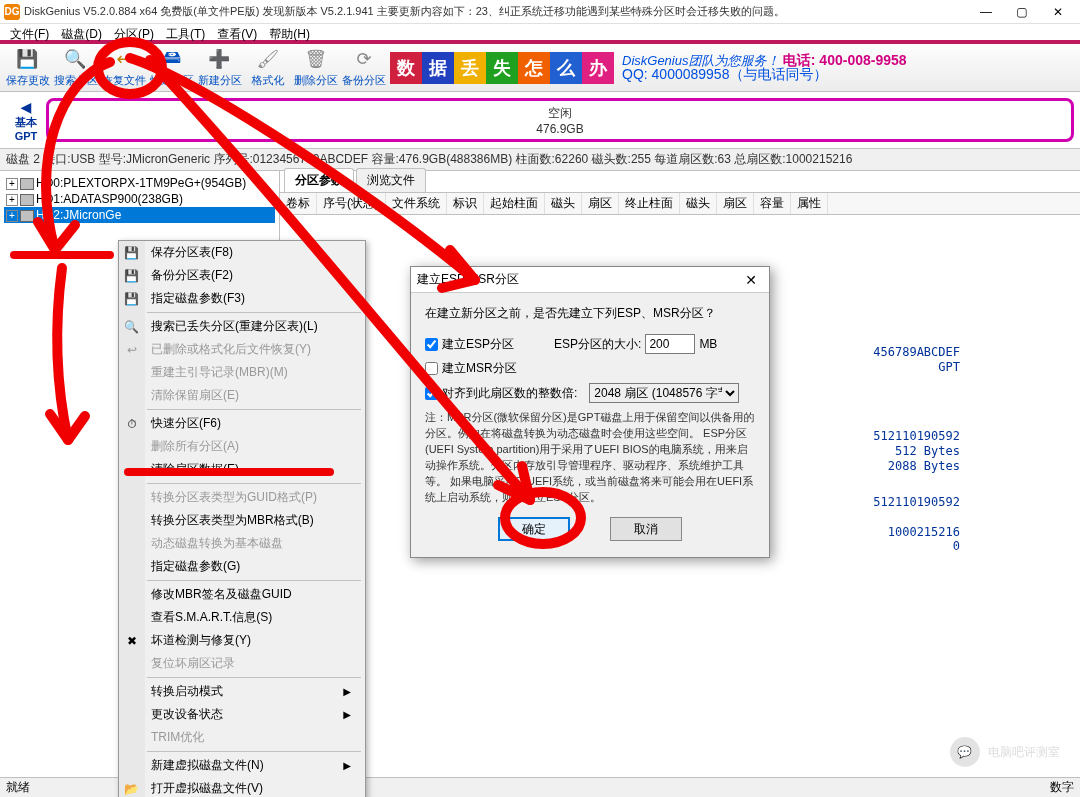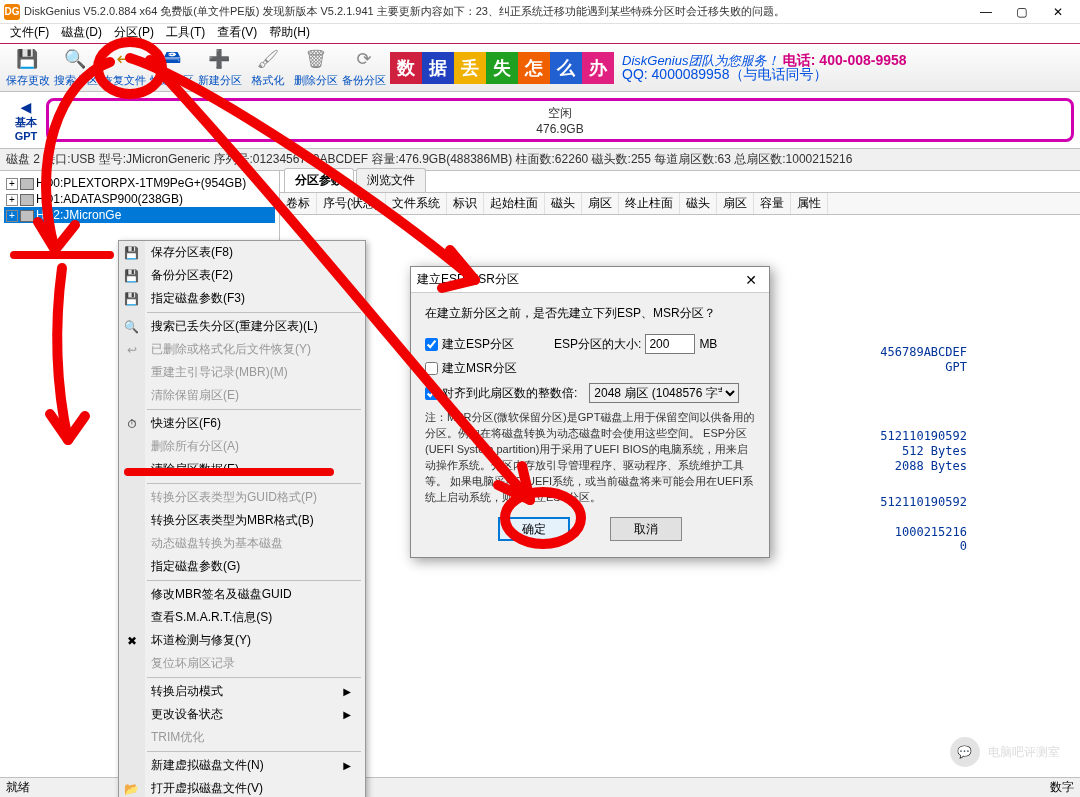--- a/index.html
+++ b/index.html
@@ -6,21 +6,21 @@
 body { background: #fff; width: 1080px; height: 797px; overflow: hidden; position: relative; }
 
 
 .titlebar { height: 24px; background: #fff; border-bottom: 1px solid #e0e0e0; display: flex; align-items: center; padding: 0 4px; }
 .titlebar .app-icon { width: 16px; height: 16px; background: #f08000; border-radius: 3px; margin-right: 4px; display: inline-flex; align-items: center; justify-content: center; color: #fff; font-size: 10px; font-weight: bold; }
 .titlebar .title-text { flex: 1; font-size: 11px; color: #333; }
 .titlebar .win-controls { display: flex; }
 .titlebar .win-btn { width: 36px; height: 24px; display: flex; align-items: center; justify-content: center; cursor: pointer; }
 
 
-.menubar { height: 20px; background: #fff; display: flex; align-items: flex-end; padding: 0 4px; border-bottom: 1px solid #be185d; }
+.menubar { height: 20px; background: #fff; display: flex; align-items: flex-start; padding: 0 4px; border-bottom: 4px solid #be185d; }
 .menubar .menu-item { padding: 2px 6px; cursor: pointer; font-size: 12px; }
 
 
 .toolbar { height: 48px; background: linear-gradient(#fdfdfd, #ececec); border-bottom: 1px solid #c0c0c0; display: flex; align-items: center; padding: 0 4px; }
 .toolbar .tool-btn { width: 48px; height: 46px; display: flex; flex-direction: column; align-items: center; justify-content: center; cursor: pointer; }
 .toolbar .tool-btn .ticon { width: 24px; height: 24px; display: flex; align-items: center; justify-content: center; font-size: 18px; }
 .toolbar .tool-btn .tlabel { font-size: 11px; color: #0050c0; margin-top: 2px; }
 .toolbar .banner { margin-left: 2px; display: flex; align-items: center; height: 40px; }
 .toolbar .banner .colorbox { width: 32px; height: 32px; display: flex; align-items: center; justify-content: center; color: #fff; font-size: 18px; font-weight: bold; }
 .toolbar .banner .bn-text { margin-left: 8px; font-size: 11px; line-height: 13px; }
@@ -58,21 +58,21 @@
 .context-menu .cm-icon { position: absolute; left: 4px; width: 18px; text-align: center; font-size: 12px; }
 
 
 .right-panel { flex: 1; background: #fff; display: flex; flex-direction: column; }
 .tabs { height: 22px; border-bottom: 1px solid #c0c0c0; display: flex; align-items: flex-end; padding-left: 4px; }
 .tabs .tab { padding: 3px 10px; border: 1px solid #c0c0c0; border-bottom: none; background: #f0f0f0; margin-right: 2px; cursor: pointer; font-size: 12px; border-radius: 3px 3px 0 0; }
 .tabs .tab.active { background: #fff; font-weight: bold; }
 .col-headers { height: 22px; border-bottom: 1px solid #c0c0c0; display: flex; align-items: center; background: #f7f7f7; font-size: 12px; }
 .col-headers .col { padding: 2px 6px; border-right: 1px solid #e0e0e0; }
 .data-area { flex: 1; position: relative; font-family: Consolas, monospace; font-size: 12px; padding: 4px; }
-.data-area .data-row { position: absolute; right: 113px; color: #003399; font-family: Consolas, monospace; }
+.data-area .data-row { position: absolute; right: 120px; color: #003399; font-family: Consolas, monospace; }
 
 
 .dialog { position: absolute; left: 410px; top: 266px; width: 360px; background: #f0f0f0; border: 1px solid #888; box-shadow: 3px 3px 12px rgba(0,0,0,0.4); z-index: 100; }
 .dialog .dlg-title { height: 26px; background: #fff; border-bottom: 1px solid #ccc; display: flex; align-items: center; padding: 0 6px; }
 .dialog .dlg-title .dlg-title-text { flex: 1; font-size: 12px; }
 .dialog .dlg-title .dlg-close { width: 24px; height: 20px; display: flex; align-items: center; justify-content: center; cursor: pointer; font-size: 14px; }
 .dialog .dlg-body { padding: 12px 14px; font-size: 12px; }
 .dialog .dlg-row { margin: 6px 0; display: flex; align-items: center; }
 .dialog .dlg-row label { display: flex; align-items: center; }
 .dialog .dlg-row input[type=checkbox] { margin-right: 4px; }

